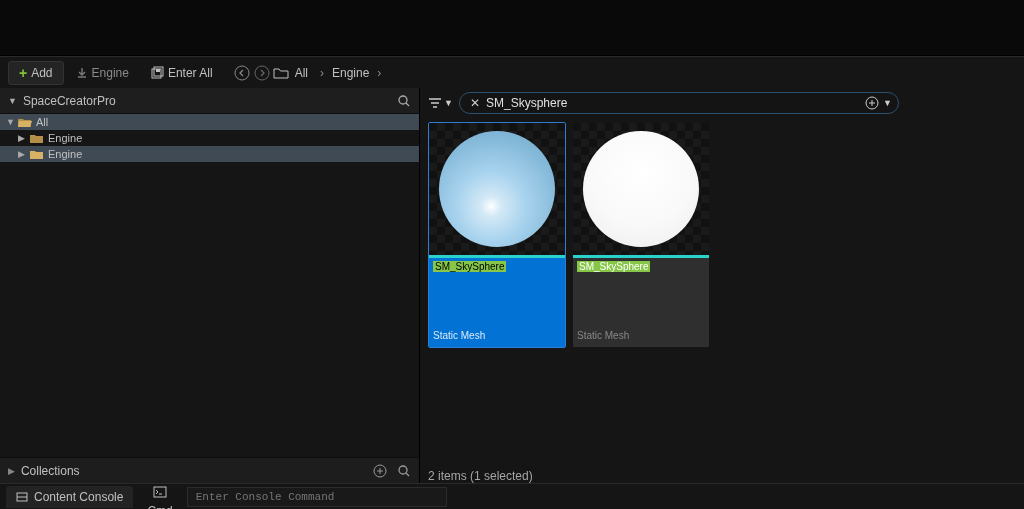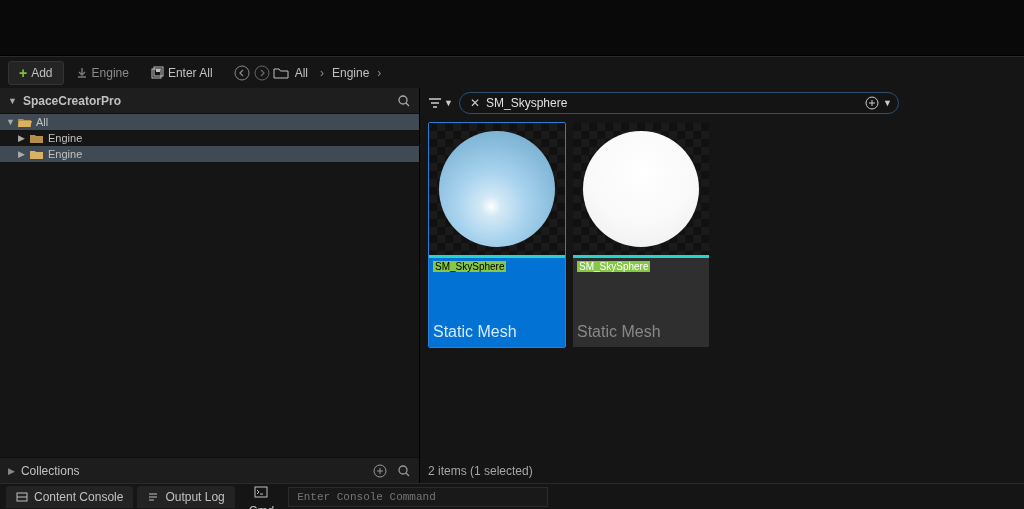--- a/index.html
+++ b/index.html
@@ -35,21 +35,21 @@
   .crumb-sep{color:var(--text-dim);padding:0 6px;}
   
   
   .split{display:flex;height:395px;}
   .left{width:420px;display:flex;flex-direction:column;border-right:1px solid #000;background:var(--bg);}
   .right{flex:1;display:flex;flex-direction:column;background:var(--bg);}
   
   
   .source-hdr{height:26px;display:flex;align-items:center;padding:0 8px;background:#1e1e1e;border-bottom:1px solid #0e0e0e;}
   .source-hdr .tri{margin-right:6px;color:#aaa;font-size:9px;}
-  .source-hdr .title{font-weight:700;}
+  .source-hdr .title{font-weight:400;}
   .source-hdr .search-icon{margin-left:auto;}
   .tree{flex:1;overflow:auto;}
   .tree-row{height:16px;display:flex;align-items:center;padding-left:6px;font-size:11px;cursor:pointer;}
   .tree-row.selected{background:#3f4a55;}
   .tree-row.selected2{background:#3f4a55;}
   .tree-row .exp{width:10px;color:#aaa;font-size:9px;}
   .tree-row .folder{width:14px;height:10px;margin:0 4px 0 2px;display:inline-block;}
   .folder svg{display:block;}
   .collections{height:26px;display:flex;align-items:center;padding:0 8px;border-top:1px solid #0e0e0e;background:#1d1d1d;}
   .collections .tri{color:#888;font-size:9px;margin-right:6px;}
@@ -79,24 +79,24 @@
   .sphere{width:116px;height:116px;border-radius:50%;}
   .sphere.blue-sphere{background:radial-gradient(circle at 45% 65%, #ffffff 0%, #d4e9f6 10%, #a8d3ee 35%, #83b8d8 70%, #6fa0c0 100%);}
   .sphere.white-sphere{background:radial-gradient(circle at 50% 35%, #ffffff 0%, #f9f9f9 55%, #ececec 100%);}
   .asset .type-bar{height:3px;background:var(--cyan-bar);}
   .asset .info{flex:1;padding:3px 4px 6px 4px;display:flex;flex-direction:column;font-size:10px;}
   .asset.selected .info{background:var(--blue);}
   .asset:not(.selected) .info{background:#2f2f2f;}
   .asset .name{align-self:flex-start;padding:0 2px;}
   .asset .name.hl{background:var(--green-hl);color:#fff;}
   .asset.selected .name.hl{background:var(--green-hl);color:#000;}
-  .asset .type{margin-top:auto;color:rgba(255,255,255,0.85);font-size:16px;}
+  .asset .type{margin-top:auto;color:rgba(255,255,255,0.85);font-size:10px;}
   .asset:not(.selected) .type{color:#888;}
   
-  .status-row{height:24px;display:flex;align-items:center;padding:0 8px;color:#a6a6a6;font-size:12px;margin-top:40px;}
+  .status-row{height:24px;display:flex;align-items:flex-end;padding:0 8px;color:#a6a6a6;font-size:12px;margin-top:40px;}
   
   
   .bottom-bar{height:26px;background:var(--bg);border-top:1px solid #2a2a2a;display:flex;align-items:center;padding:0 6px;gap:4px;}
   .bottom-tab{display:flex;align-items:center;height:22px;padding:0 10px;gap:6px;border-radius:3px 3px 0 0;cursor:pointer;background:#232323;color:#c0c0c0;font-size:12px;}
   .bottom-tab.plain{background:transparent;flex-direction:column;}
   .console-input{flex:0 0 260px;height:20px;border:1px solid #2b2b2b;background:#191919;display:flex;align-items:center;padding:0 6px;}
   .console-input input{flex:1;background:transparent;border:none;outline:none;color:#888;font-family:Liberation Mono, monospace;font-size:11px;}
   
   .icon{display:inline-flex;align-items:center;justify-content:center;}
 </style>
@@ -272,30 +272,20 @@
 <div class="bottom-bar">
   <div class="bottom-tab">
     <span class="icon">
       <svg width="12" height="12" viewBox="0 0 12 12">
           <rect x="1" y="2" width="10" height="8" fill="none" stroke="#c0c0c0"></rect>
           <line x1="1" y1="6" x2="11" y2="6" stroke="#c0c0c0"></line>
         </svg>
     </span>
     <span>Content Console</span>
   </div>
-  <div class="bottom-tab">
-    <span class="icon">
-      <svg width="12" height="12" viewBox="0 0 12 12">
-          <line x1="2" y1="3" x2="10" y2="3" stroke="#c0c0c0"></line>
-          <line x1="2" y1="6" x2="10" y2="6" stroke="#c0c0c0"></line>
-          <line x1="2" y1="9" x2="7" y2="9" stroke="#c0c0c0"></line>
-        </svg>
-    </span>
-    <span>Output Log</span>
-  </div>
   <div class="bottom-tab plain">
     <span class="icon">
       <svg width="14" height="12" viewBox="0 0 14 12">
           <rect x="1" y="1" width="12" height="10" fill="none" stroke="#c0c0c0"></rect>
           <path d="M3 4 L5 6 L3 8" stroke="#c0c0c0" fill="none"></path>
           <line x1="6" y1="8" x2="9" y2="8" stroke="#c0c0c0"></line>
         </svg>
     </span>
     <span>Cmd</span>
     <span style="font-size:9px;color:#aaa;">▼</span>

